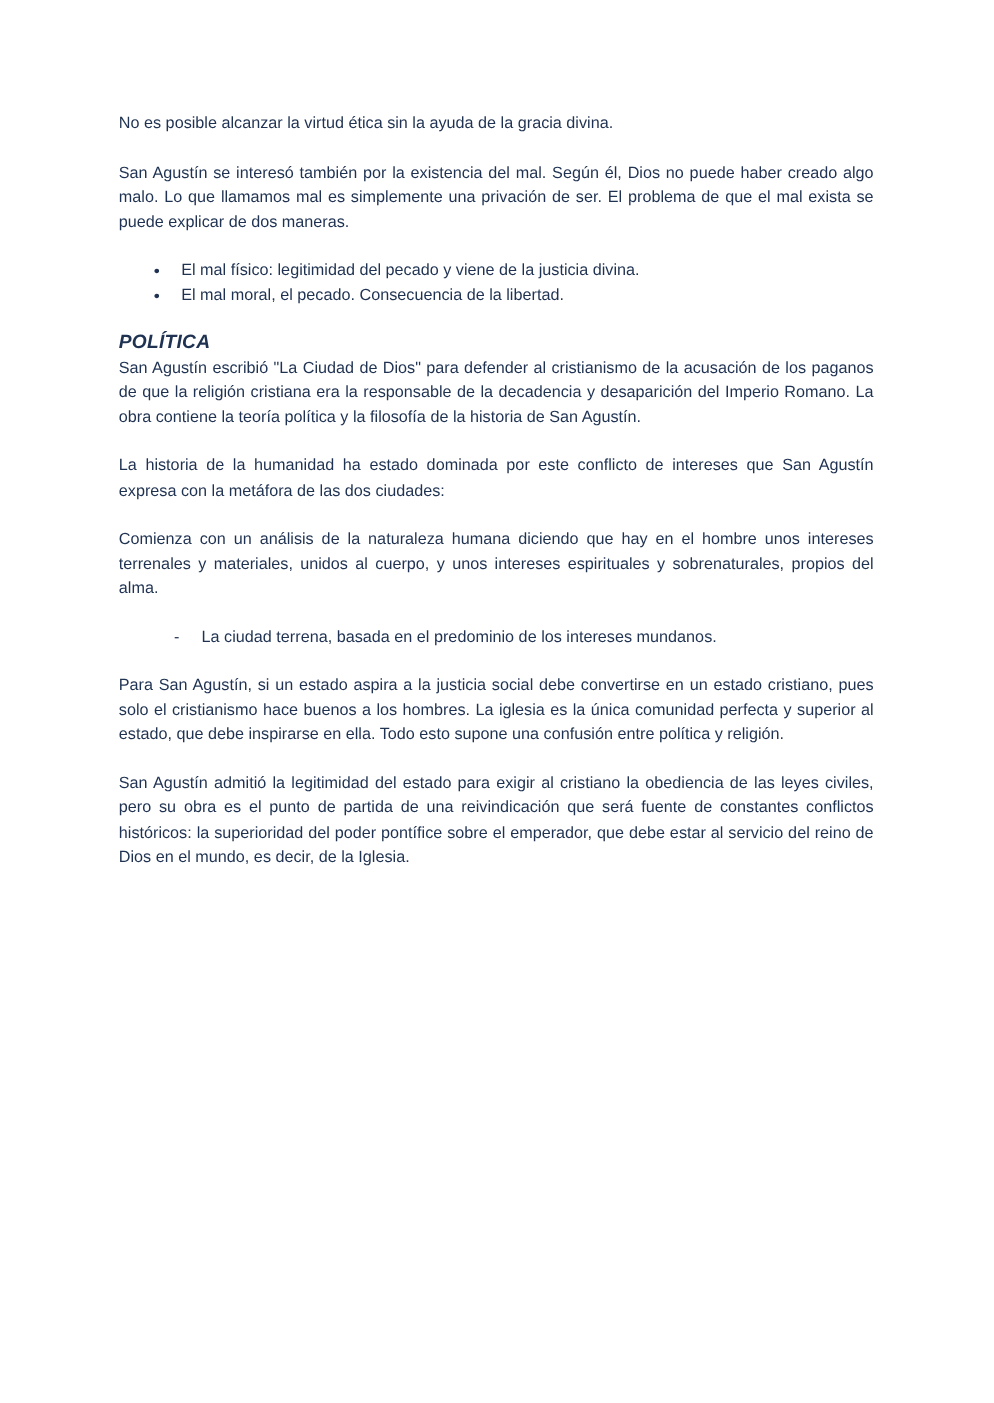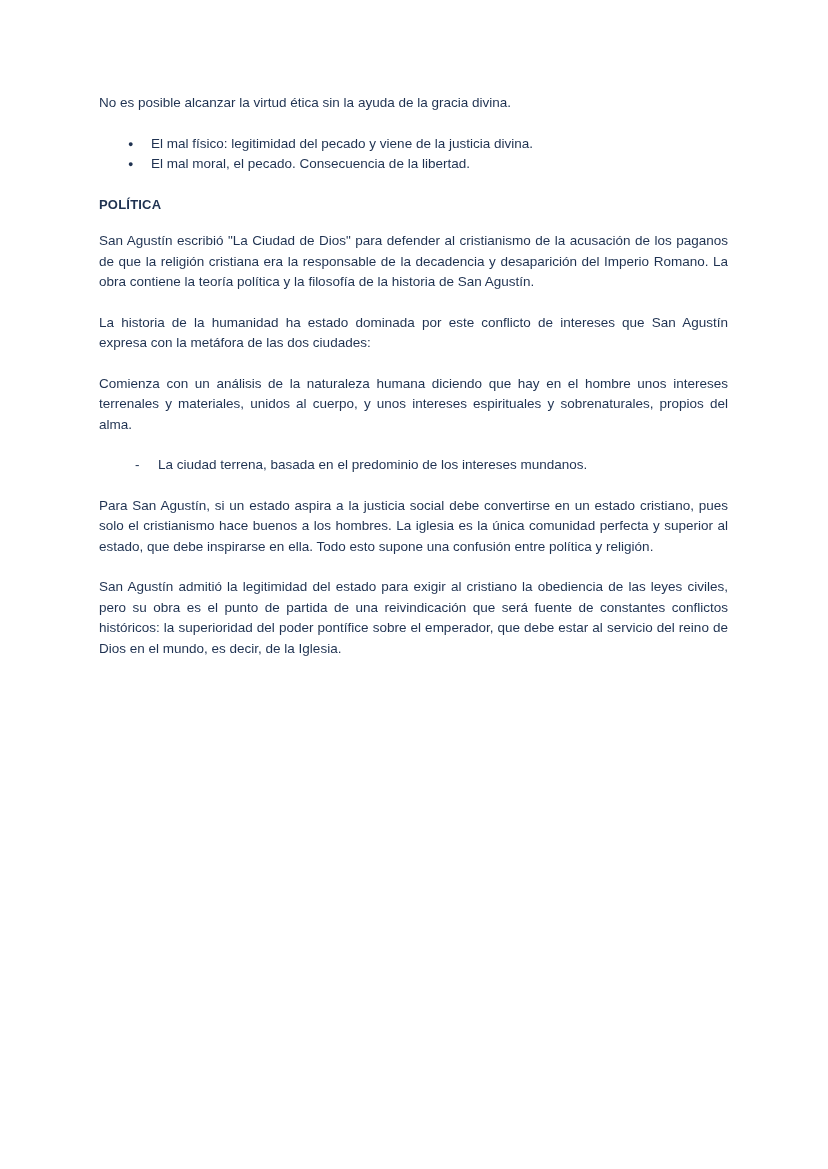--- a/index.html
+++ b/index.html
@@ -21,25 +21,26 @@
     overflow: hidden;
   }
   .para {
     margin: 0 0 20px 0;
     text-align: justify;
   }
   .para.single {
     text-align: left;
   }
   .section-heading {
-    margin: 17px 0 16px 0;
-    font-size: 13px;
+    margin: 17px 0 0 0;
+    font-size: 16px;
     font-weight: 700;
     line-height: 20.5px;
     letter-spacing: 0.2px;
+    font-style: italic;
   }
   .para.after-heading {
     margin-top: 0;
   }
   ul.bullet-list {
     list-style: none;
     margin: 0 0 20px 0;
     padding: 0 0 0 52px;
   }
   ul.bullet-list li {
@@ -56,39 +57,40 @@
     line-height: 20.5px;
     color: #1f3251;
   }
   ul.dash-list {
     list-style: none;
     margin: 0 0 20px 0;
     padding: 0 0 0 51px;
   }
   ul.dash-list li {
     position: relative;
-    margin: 8px;
+    margin: 18px;
     line-height: 20.5px;
   }
   ul.dash-list li::before {
     content: "-";
     position: absolute;
     left: -23px;
     top: 0;
     line-height: 20.5px;
     color: #1f3251;
   }
 </style>
 </head>
 <body>
 
 <div class="page">
 
   <p class="para single">No es posible alcanzar la virtud ética sin la ayuda de la gracia divina.</p>
 
+  <p class="para">San Agustín se interesó también por la existencia del mal. Según él, Dios no puede haber creado algo malo. Lo que llamamos mal es simplemente una privación de ser. El problema de que el mal exista se puede explicar de dos maneras.</p>
 
   <ul class="bullet-list">
     <li>El mal físico: legitimidad del pecado y viene de la justicia divina.</li>
     <li>El mal moral, el pecado. Consecuencia de la libertad.</li>
   </ul>
 
   <h2 class="section-heading">POLÍTICA</h2>
 
   <p class="para after-heading">San Agustín escribió "La Ciudad de Dios" para defender al cristianismo de la acusación de los paganos de que la religión cristiana era la responsable de la decadencia y desaparición del Imperio Romano. La obra contiene la teoría política y la filosofía de la historia de San Agustín.</p>
 

